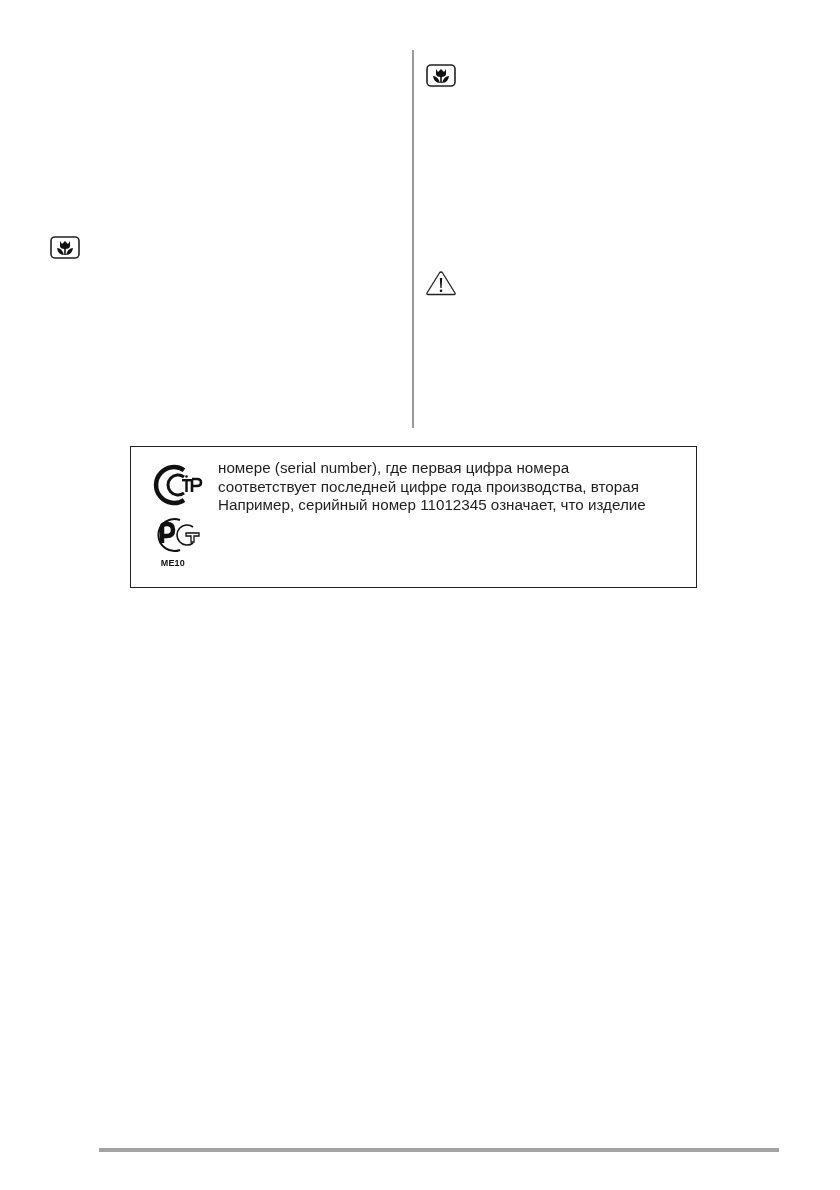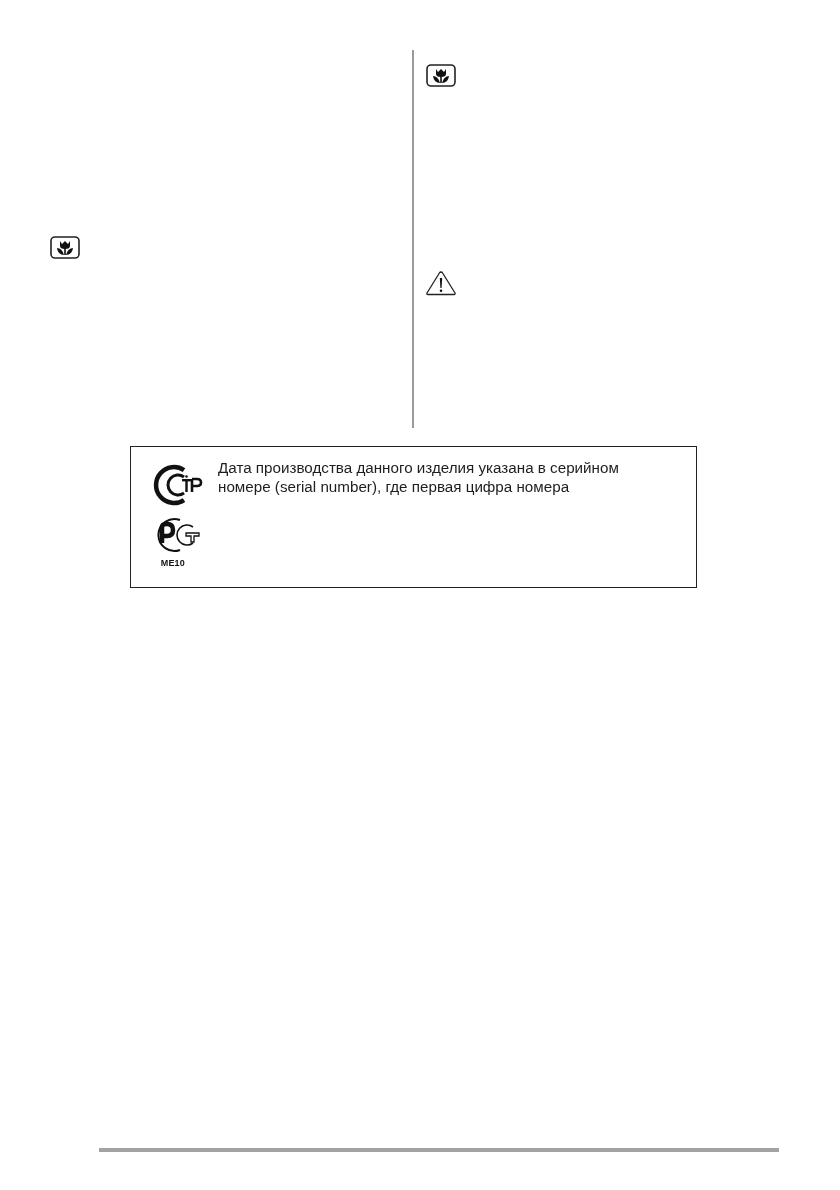--- a/index.html
+++ b/index.html
@@ -65,17 +65,18 @@
     <path d="M30 5 A16 16 0 1 0 30 35" fill="none" stroke="#111" stroke-width="2"></path>
     <path d="M12 28 L12 12 Q12 9 17 9 Q23 9 23 15 Q23 21 17 21 L12 21" fill="none" stroke="#111" stroke-width="4.5"></path>
     <path d="M43 12 A10 10 0 1 0 43 28" fill="none" stroke="#111" stroke-width="1.6"></path>
     <path d="M36 18 L49 18 L49 21 L44 21 L44 27 L41 27 L41 21 L36 21 Z" fill="none" stroke="#111" stroke-width="1.3"></path>
   </svg>
 </div>
 
 <div class="abs me10">ME10</div>
 
 <div class="abs cert-text">
-  <div>Дата производства данного изделия указана в серийном</div>
   <div>номере (serial number), где первая цифра номера</div>
+  <div>соответствует последней цифре года производства, вторая</div>
+  <div>Например, серийный номер 11012345 означает, что изделие</div>
 </div>
 
 <div class="abs bottom-rule"></div>
 
 </body></html>

